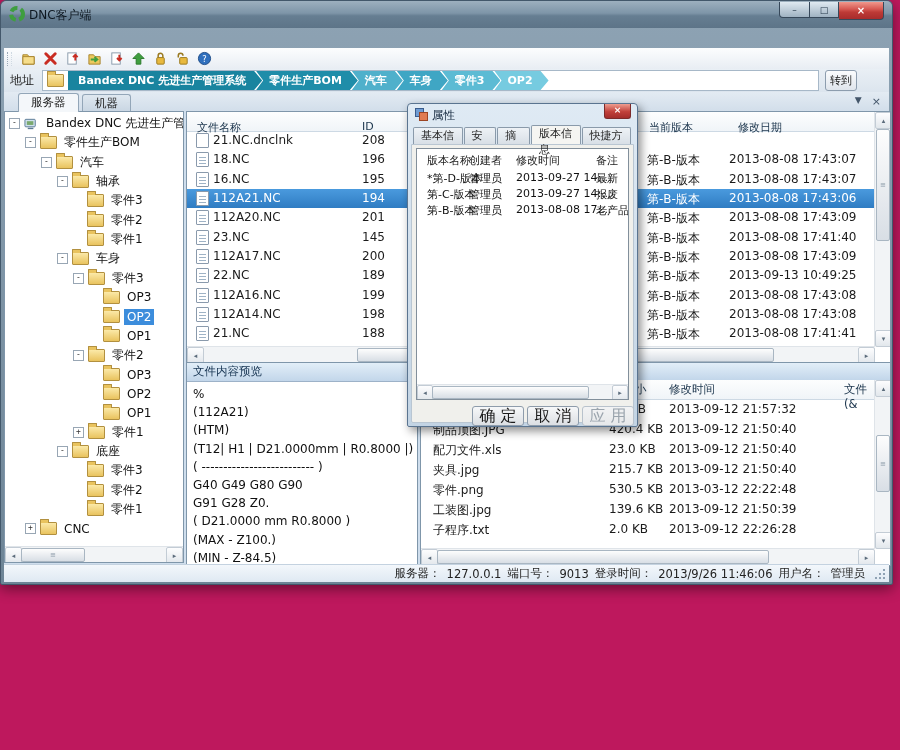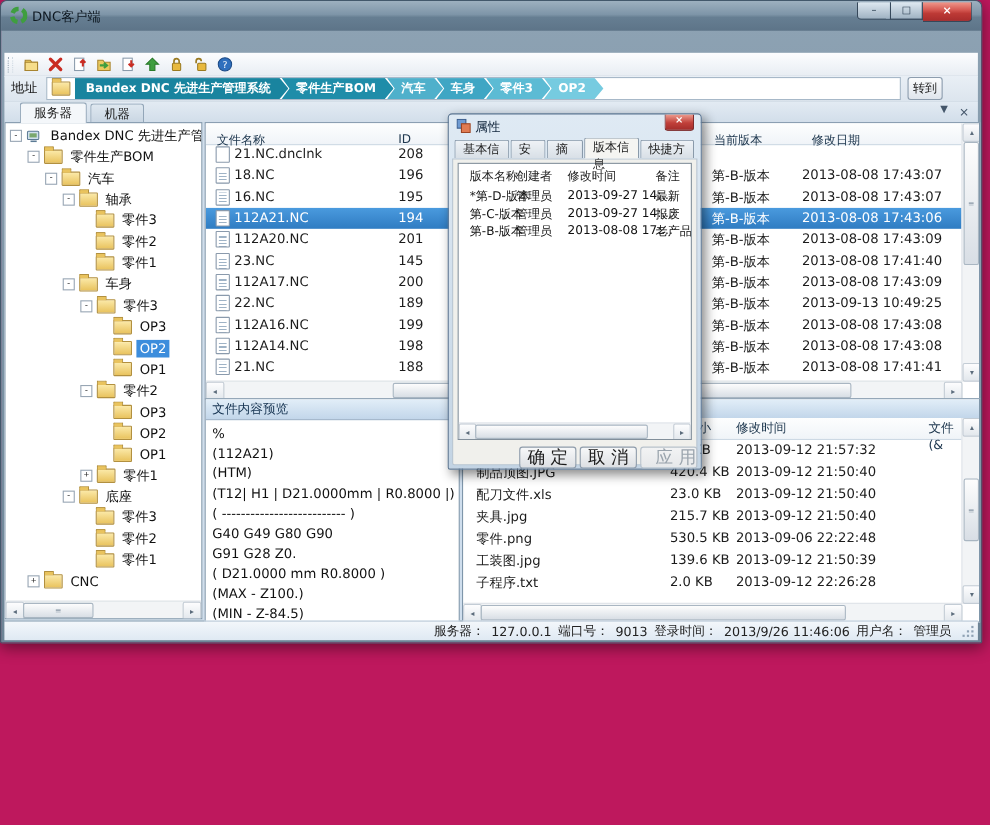--- a/index.html
+++ b/index.html
@@ -141,21 +141,21 @@
   .d-tab.active{background:#f5f5f2;height:18px;z-index:2;}
   .d-body{position:absolute;left:3px;right:3px;top:40px;bottom:3px;background:#f0f0ec;border:1px solid #b9c6d2;border-radius:0 0 2px 2px;}
   .d-list{position:absolute;left:4px;top:3px;right:4px;height:250px;background:#fff;border:1px solid #828f9b;overflow:hidden;}
   .d-lheader span{position:absolute;top:4px;font-size:11px;color:#222;}
   .d-row{position:absolute;left:0;right:0;height:16px;}
   .d-row span{position:absolute;top:1px;font-size:11px;color:#111;white-space:nowrap;}
   .dc-name{left:10px;} .dc-creator{left:52px;} .dc-time{left:99px;} .dc-note{left:179px;}
   .d-buttons{position:absolute;left:0;right:0;top:261px;height:20px;}
   .d-btn{position:absolute;width:50px;height:18px;border:1px solid #8e9cab;border-radius:3px;
          background:linear-gradient(#f7f8f9,#dcdfe3);font-size:16px;text-align:center;line-height:17px;color:#1b1b1b;}
-  .d-btn.disabled{color:#9aa4ad;border-color:#b8c2cc;background:linear-gradient(#f2f3f4,#e6e8ea);text-align:right;}
+  .d-btn.disabled{color:#9aa4ad;border-color:#b8c2cc;background:linear-gradient(#f2f3f4,#e6e8ea);}
 </style>
 </head>
 <body>
 
 <div class="stage">
   <div class="window">
 
     <div class="titlebar">
       <svg class="app-icon" viewBox="0 0 16 16">
         <circle cx="8" cy="8" r="6" fill="none" stroke="#3f9e3f" stroke-width="4" stroke-dasharray="7 3.5"></circle>
@@ -501,21 +501,21 @@
               <span class="acell a-time">2013-09-12 21:50:40</span>
             </div>
           <div class="arow">
               <span class="acell a-name">夹具.jpg</span>
               <span class="acell a-size">215.7 KB</span>
               <span class="acell a-time">2013-09-12 21:50:40</span>
             </div>
           <div class="arow">
               <span class="acell a-name">零件.png</span>
               <span class="acell a-size">530.5 KB</span>
-              <span class="acell a-time">2013-09-06 22:22:48</span>
+              <span class="acell a-time">2013-03-12 22:22:48</span>
             </div>
           <div class="arow">
               <span class="acell a-name">工装图.jpg</span>
               <span class="acell a-size">139.6 KB</span>
               <span class="acell a-time">2013-09-12 21:50:39</span>
             </div>
           <div class="arow">
               <span class="acell a-name">子程序.txt</span>
               <span class="acell a-size">2.0 KB</span>
               <span class="acell a-time">2013-09-12 22:26:28</span>

